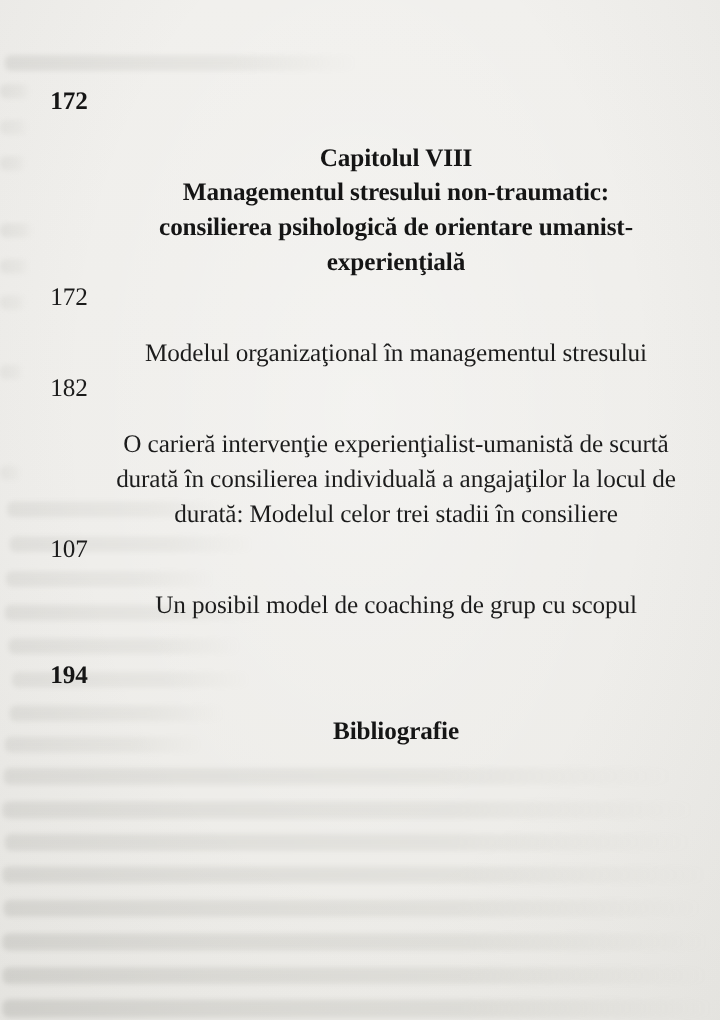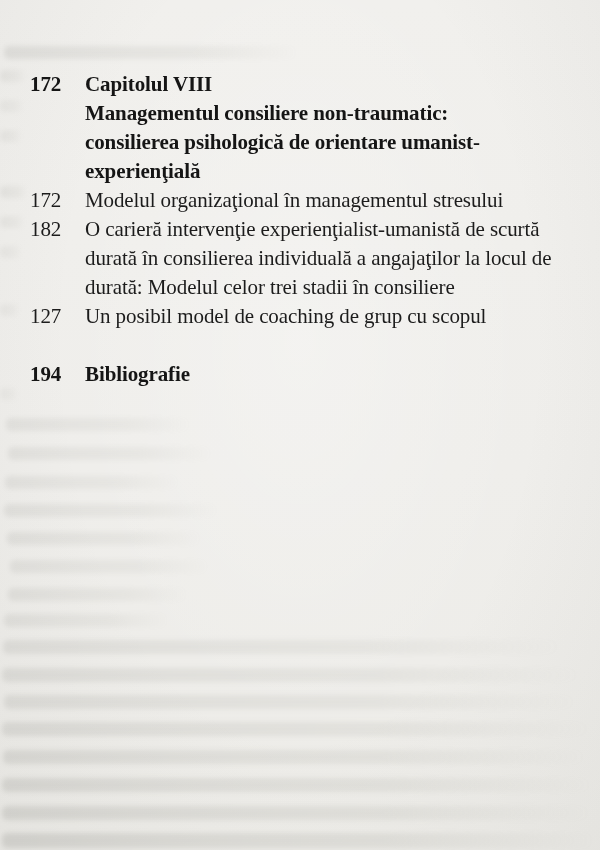--- a/index.html
+++ b/index.html
@@ -34,26 +34,27 @@
     position:absolute;
     top:70px; left:30px; width:545px;
     z-index:2;
   }
 
   .entry {
     display:flex;
     font-size:21px;
     line-height:29px;
     letter-spacing:-0.1px;
+    text-align:center;
   }
   .entry .pnum {
     width:55px;
     flex:0 0 55px;
   }
-  .entry .etext { flex:1; }
+  .entry .etext { flex:1;margin-top:47px; }
   .entry .line { white-space:nowrap; }
   .entry.bold { font-weight:bold; color:#151515; }
   .entry.gap-before { margin-top:29px; }
 </style>
 </head>
 <body>
 
 <div class="page">
 
   <div class="ghost-layer">
@@ -83,21 +84,21 @@
       <div class="ghost-line" style="top: 806px; left: 2px; width: 590px; height: 14px; opacity: 0.17;"></div>
       <div class="ghost-line" style="top: 833px; left: 2px; width: 594px; height: 15px; opacity: 0.18;"></div>
     </div>
 
   <div class="toc">
 
     <div class="entry bold">
       <div class="pnum">172</div>
       <div class="etext">
         <div class="line">Capitolul VIII</div>
-        <div class="line">Managementul consiliere non-traumatic:</div>
+        <div class="line">Managementul stresului non-traumatic:</div>
         <div class="line">consilierea psihologică de orientare umanist-</div>
         <div class="line">experienţială</div>
       </div>
     </div>
 
     <div class="entry">
       <div class="pnum">172</div>
       <div class="etext">
         <div class="line">Modelul organizaţional în managementul stresului</div>
       </div>
@@ -106,21 +107,21 @@
     <div class="entry">
       <div class="pnum">182</div>
       <div class="etext">
         <div class="line">O carieră intervenţie experienţialist-umanistă de scurtă</div>
         <div class="line">durată în consilierea individuală a angajaţilor la locul de</div>
         <div class="line">durată: Modelul celor trei stadii în consiliere</div>
       </div>
     </div>
 
     <div class="entry">
-      <div class="pnum">127</div>
+      <div class="pnum">107</div>
       <div class="etext">
         <div class="line">Un posibil model de coaching de grup cu scopul</div>
       </div>
     </div>
 
     <div class="entry bold gap-before">
       <div class="pnum">194</div>
       <div class="etext">
         <div class="line">Bibliografie</div>
       </div>

